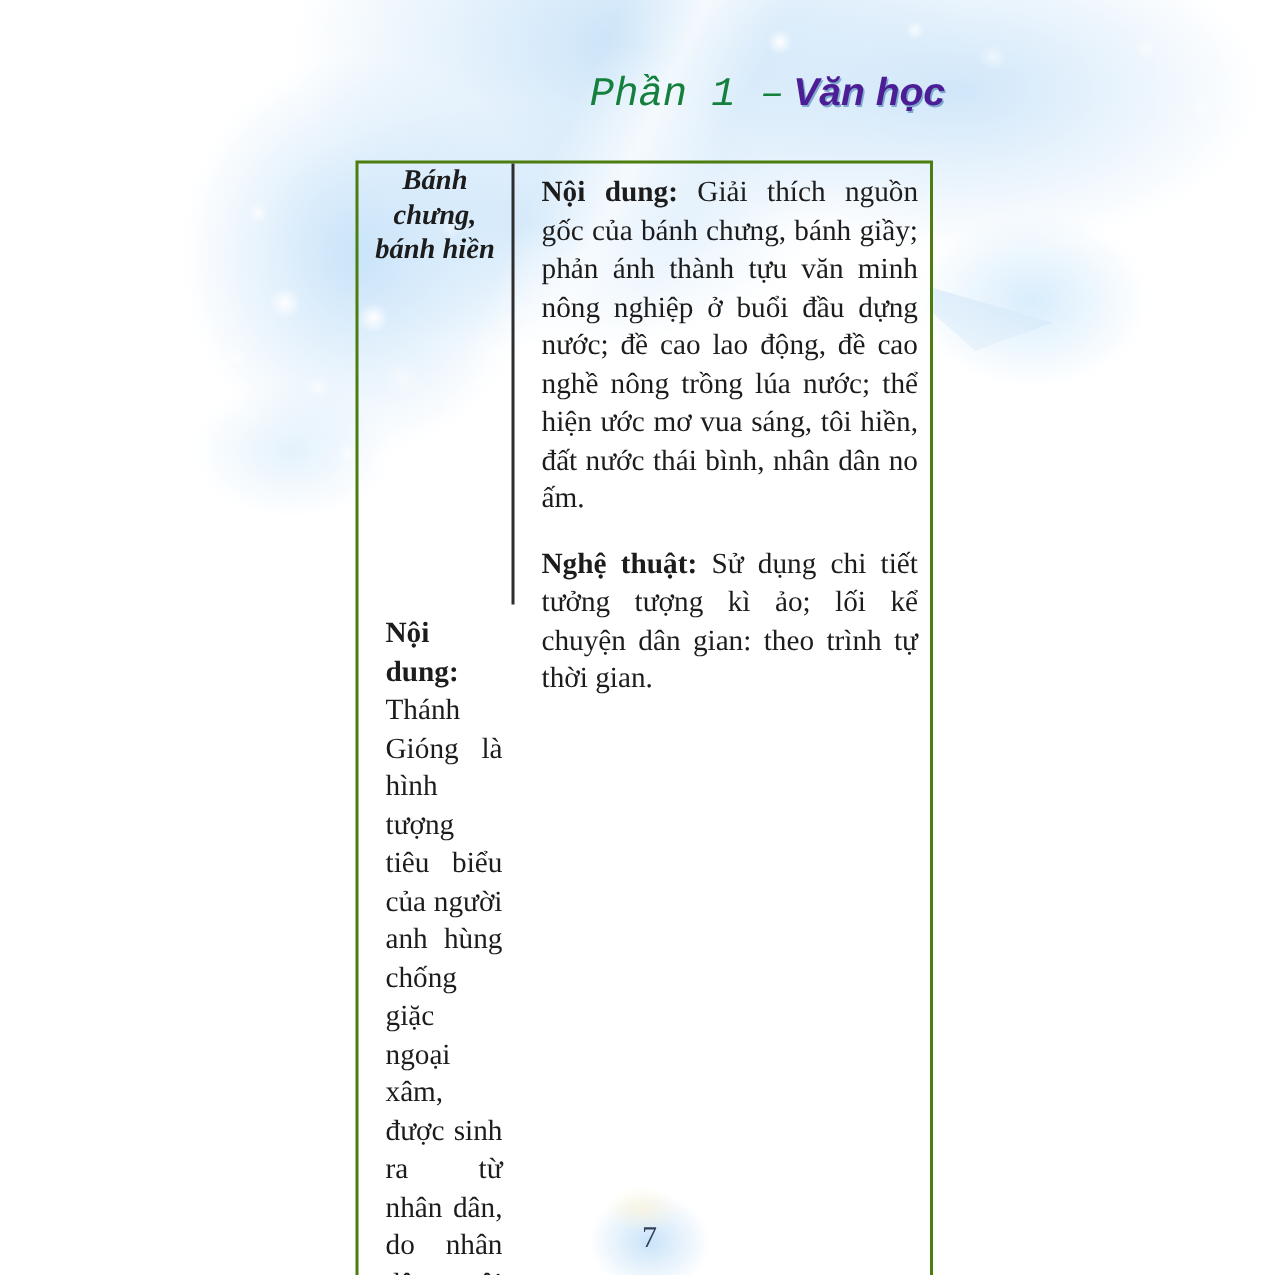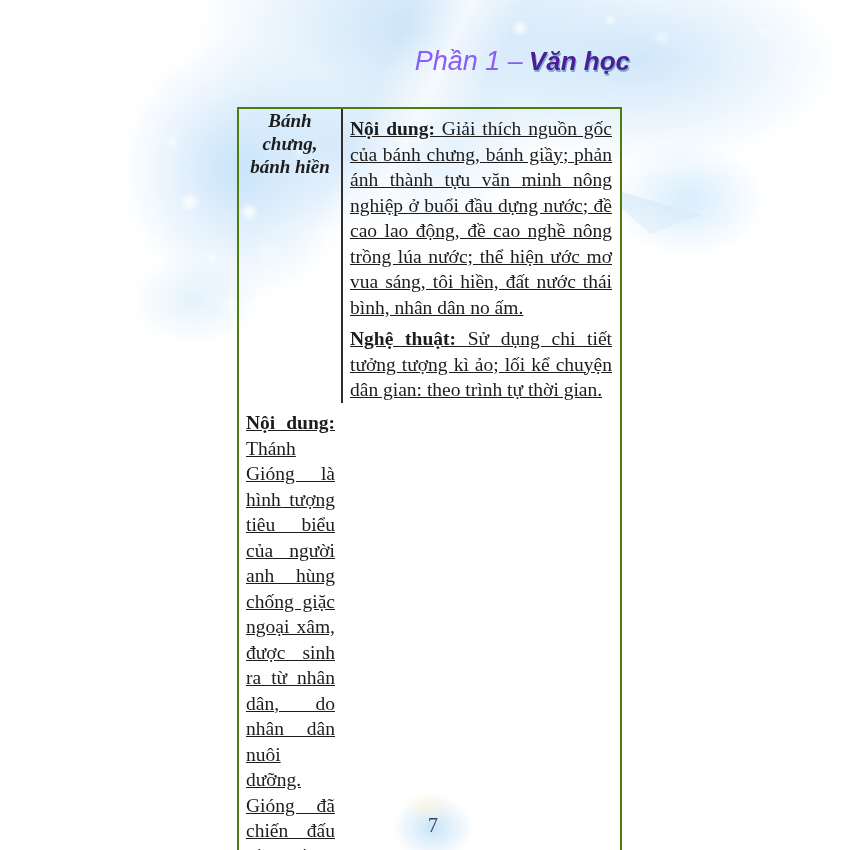--- a/index.html
+++ b/index.html
@@ -51,22 +51,22 @@
     background:linear-gradient(200deg,#cfe6f8,#eaf4fc);
     clip-path:polygon(0 0, 100% 55%, 35% 100%, 0 40%);
     opacity:.8;
   }
   
   .page-header{
     position:absolute;top:46px;left:380px;width:250px;z-index:2;
     text-align:right;white-space:nowrap;
   }
   .part-label{
-    font-family:Liberation Sans, sans-serif;
-    font-style:italic;font-size:27px;color:#8b5cf6;
+    font-family:Liberation Mono, monospace;
+    font-style:italic;font-size:27px;color:#15803d;
   }
   .subject-label{
     font-family:"Liberation Sans","DejaVu Sans",sans-serif;
     font-style:italic;font-weight:bold;font-size:26px;
     color:#4c1d95;
     text-shadow:1px 1.5px 0 rgba(16,90,150,.45);
     margin-left:6px;
   }
   
   .doc-table{
@@ -79,27 +79,26 @@
     color:#1c1c1c;
   }
   .cell{box-sizing:border-box;background:transparent;}
   .cell-title{
     border-right:2px solid #2e2e2e;
     text-align:center;
     font-weight:bold;font-style:italic;
     font-size:19px;line-height:23px;
   }
   .cell-body{
-    padding:7px 8px 0 7px;
+    padding:7px 8px 0 18px;
     font-size:19.5px;line-height:25.5px;
     text-align:justify;
-    text-decoration:underline;
   }
   .para{margin:0;}
-  .para + .para{margin-top:6px;}
+  .para + .para{margin-top:18px;}
   .plabel{font-weight:bold;}
   
   .page-number{
     position:absolute;left:410px;top:814px;width:46px;z-index:2;
     text-align:center;
     font-size:20px;color:#31435c;
   }
 </style>
 </head>
 <body>

